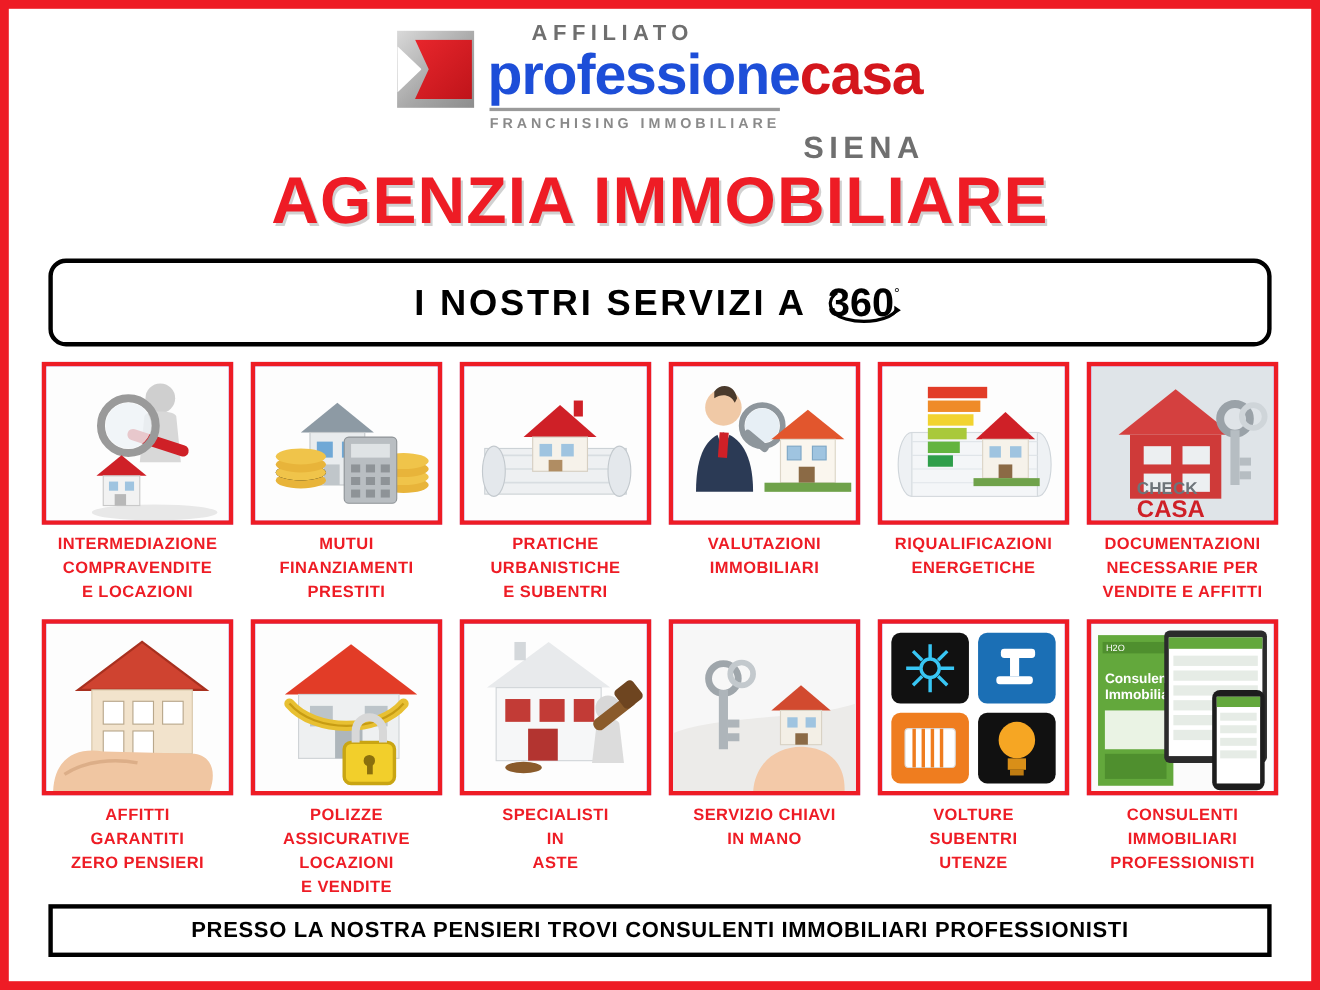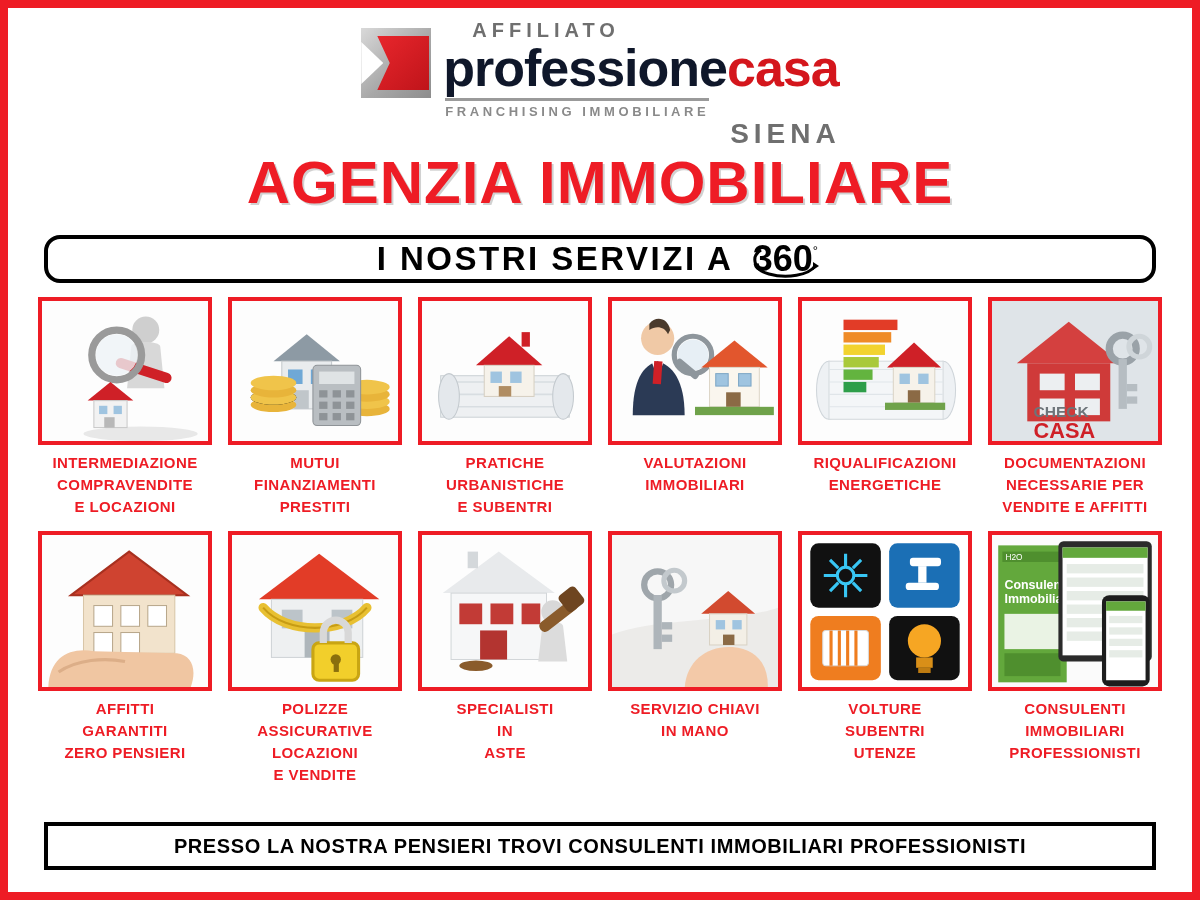--- a/index.html
+++ b/index.html
@@ -56,31 +56,31 @@
     width: 22px; height: 42px;
     background: #ffffff;
     clip-path: polygon(0 0, 100% 50%, 0 100%);
   }
   .logo-text { position: relative; padding-top: 2px; }
   .logo-affiliato {
     font-size: 20px;
     letter-spacing: 5px;
     color: #6f6f6f;
     font-weight: bold;
-    margin-left: 29px;
+    margin-left: 40px;
     line-height: 1;
   }
   .logo-main {
     font-size: 52px;
     font-weight: bold;
     letter-spacing: -1px;
     line-height: 1;
     margin-top: 2px;
   }
-  .logo-main .grey { color: #0f172a; }
+  .logo-main .grey { color: #1d4ed8; }
   .logo-main .red { color: #d4161c; }
   .logo-sub {
     font-size: 13px;
     letter-spacing: 3.6px;
     color: #8a8a8a;
     font-weight: bold;
     margin-top: 4px;
     margin-left: 2px;
     border-top: 3px solid #9a9a9a;
     padding-top: 3px;
@@ -103,21 +103,21 @@
     font-size: 60px;
     font-weight: bold;
     letter-spacing: 1px;
     margin-top: 22px;
     text-shadow: 2px 2px 0 rgba(0,0,0,0.18);
   }
 
   
   .banner {
     margin: 18px 36px 0 36px;
-    height: 48px;
+    height: 80px;
     border: 4px solid #000000;
     border-radius: 16px;
     display: flex;
     align-items: center;
     justify-content: center;
     gap: 14px;
   }
   .banner-text {
     font-size: 33px;
     font-weight: bold;

